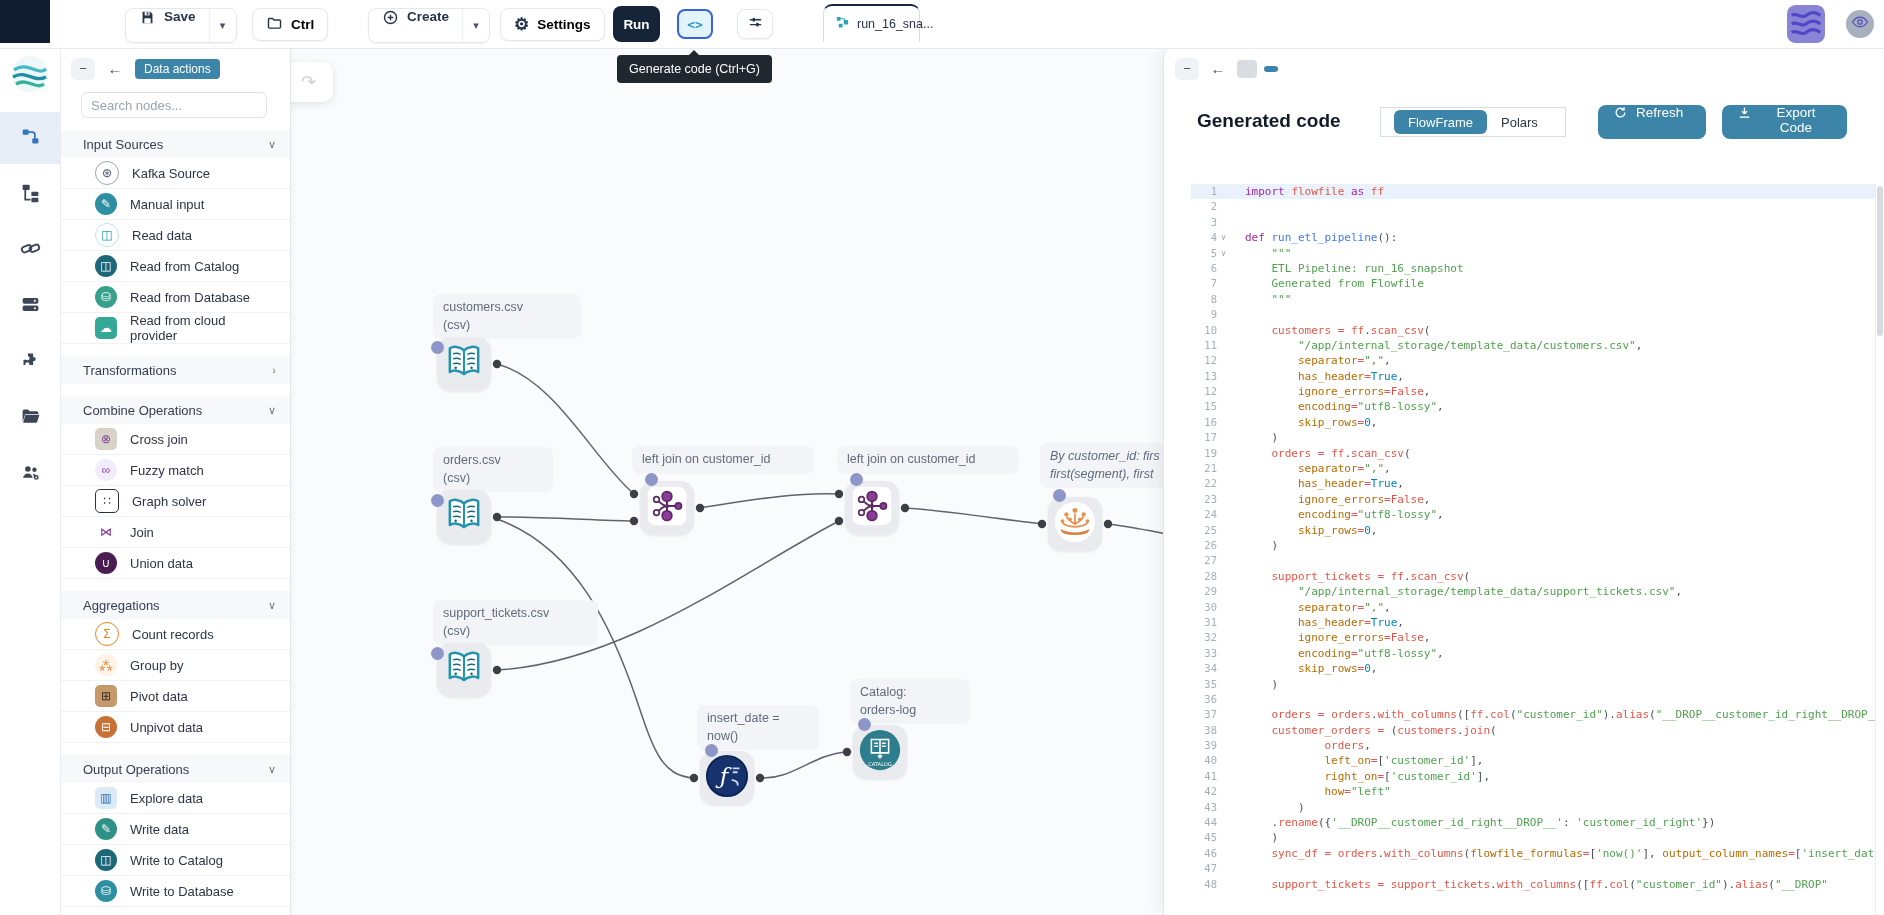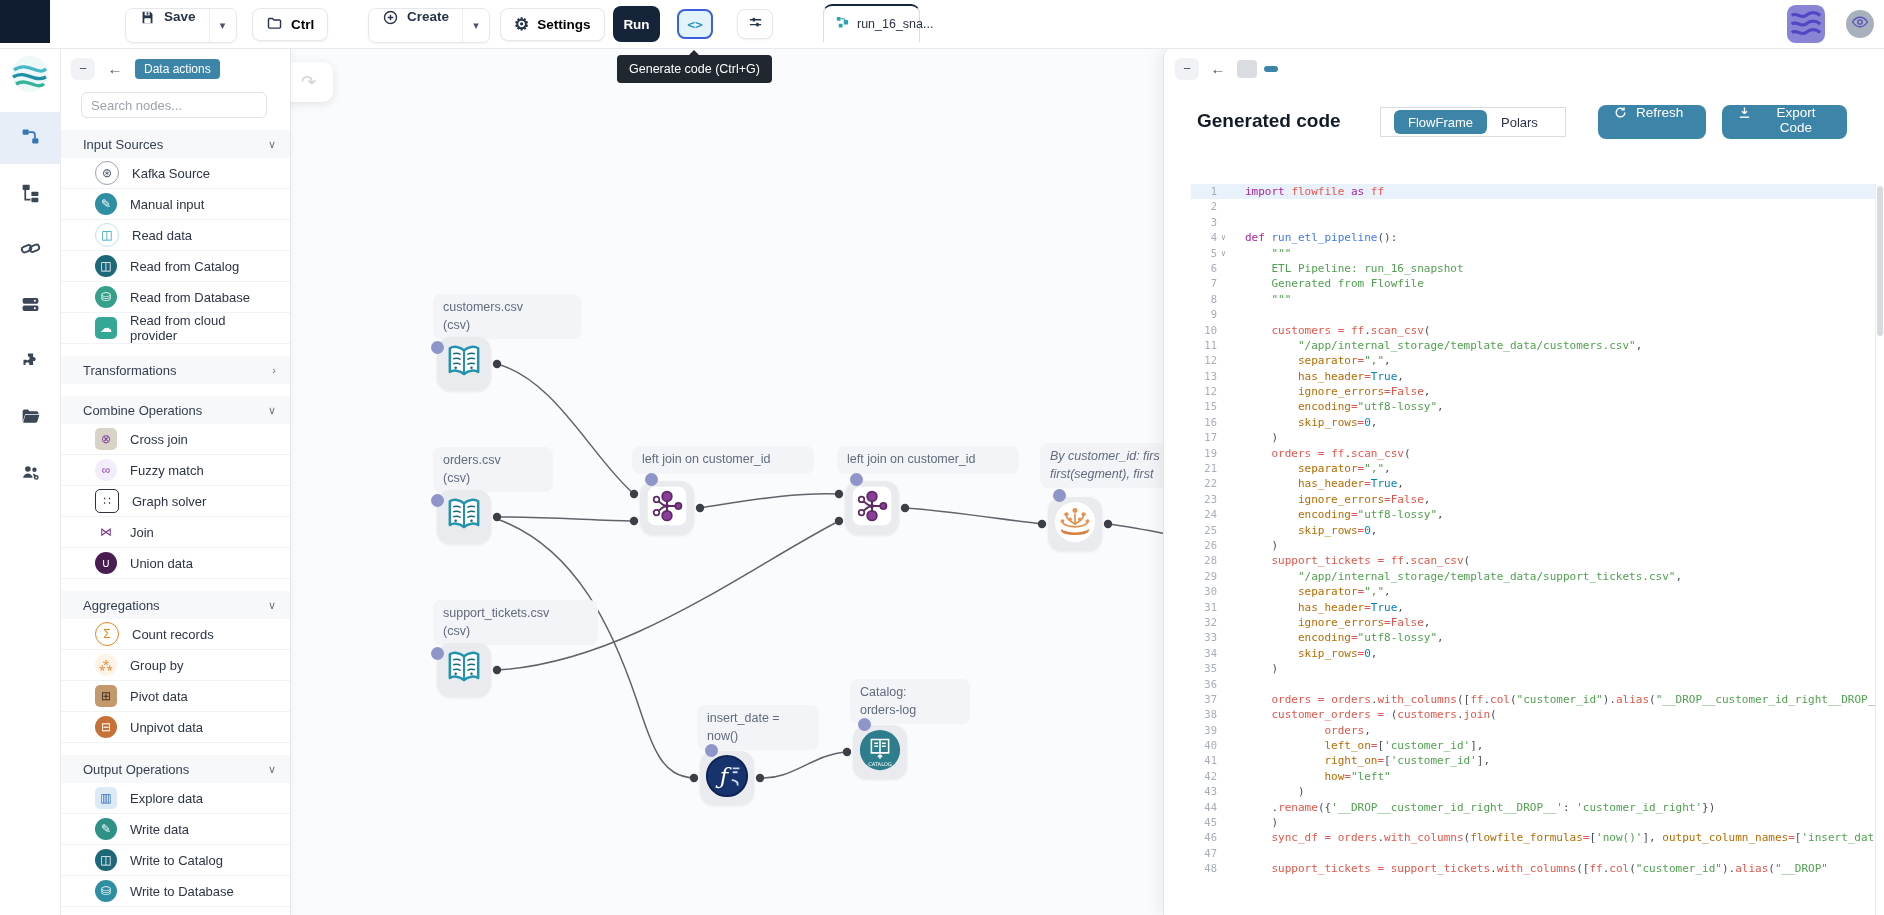--- a/index.html
+++ b/index.html
@@ -580,20 +580,21 @@
       <div class="crow"><span class="ln">15</span><span class="fold"></span><span class="ct"><span class="tk-w">        </span><span class="tk-p">encoding</span><span class="tk-o">=</span><span class="tk-s">"utf8-lossy"</span><span class="tk-w">,</span></span></div>
       <div class="crow"><span class="ln">16</span><span class="fold"></span><span class="ct"><span class="tk-w">        </span><span class="tk-p">skip_rows</span><span class="tk-o">=</span><span class="tk-n">0</span><span class="tk-w">,</span></span></div>
       <div class="crow"><span class="ln">17</span><span class="fold"></span><span class="ct"><span class="tk-w">    </span><span class="tk-w">)</span></span></div>
       <div class="crow"><span class="ln">19</span><span class="fold"></span><span class="ct"><span class="tk-w">    </span><span class="tk-v">orders</span><span class="tk-o"> = </span><span class="tk-v">ff</span><span class="tk-w">.</span><span class="tk-v">scan_csv</span><span class="tk-w">(</span></span></div>
       <div class="crow"><span class="ln">21</span><span class="fold"></span><span class="ct"><span class="tk-w">        </span><span class="tk-p">separator</span><span class="tk-o">=</span><span class="tk-s">","</span><span class="tk-w">,</span></span></div>
       <div class="crow"><span class="ln">22</span><span class="fold"></span><span class="ct"><span class="tk-w">        </span><span class="tk-p">has_header</span><span class="tk-o">=</span><span class="tk-t">True</span><span class="tk-w">,</span></span></div>
       <div class="crow"><span class="ln">23</span><span class="fold"></span><span class="ct"><span class="tk-w">        </span><span class="tk-p">ignore_errors</span><span class="tk-o">=</span><span class="tk-x">False</span><span class="tk-w">,</span></span></div>
       <div class="crow"><span class="ln">24</span><span class="fold"></span><span class="ct"><span class="tk-w">        </span><span class="tk-p">encoding</span><span class="tk-o">=</span><span class="tk-s">"utf8-lossy"</span><span class="tk-w">,</span></span></div>
       <div class="crow"><span class="ln">25</span><span class="fold"></span><span class="ct"><span class="tk-w">        </span><span class="tk-p">skip_rows</span><span class="tk-o">=</span><span class="tk-n">0</span><span class="tk-w">,</span></span></div>
       <div class="crow"><span class="ln">26</span><span class="fold"></span><span class="ct"><span class="tk-w">    </span><span class="tk-w">)</span></span></div>
+      <div class="crow"><span class="ln">27</span><span class="fold"></span><span class="ct"></span></div>
       <div class="crow"><span class="ln">28</span><span class="fold"></span><span class="ct"><span class="tk-w">    </span><span class="tk-v">support_tickets</span><span class="tk-o"> = </span><span class="tk-v">ff</span><span class="tk-w">.</span><span class="tk-v">scan_csv</span><span class="tk-w">(</span></span></div>
       <div class="crow"><span class="ln">29</span><span class="fold"></span><span class="ct"><span class="tk-w">        </span><span class="tk-s">"/app/internal_storage/template_data/support_tickets.csv"</span><span class="tk-w">,</span></span></div>
       <div class="crow"><span class="ln">30</span><span class="fold"></span><span class="ct"><span class="tk-w">        </span><span class="tk-p">separator</span><span class="tk-o">=</span><span class="tk-s">","</span><span class="tk-w">,</span></span></div>
       <div class="crow"><span class="ln">31</span><span class="fold"></span><span class="ct"><span class="tk-w">        </span><span class="tk-p">has_header</span><span class="tk-o">=</span><span class="tk-t">True</span><span class="tk-w">,</span></span></div>
       <div class="crow"><span class="ln">32</span><span class="fold"></span><span class="ct"><span class="tk-w">        </span><span class="tk-p">ignore_errors</span><span class="tk-o">=</span><span class="tk-x">False</span><span class="tk-w">,</span></span></div>
       <div class="crow"><span class="ln">33</span><span class="fold"></span><span class="ct"><span class="tk-w">        </span><span class="tk-p">encoding</span><span class="tk-o">=</span><span class="tk-s">"utf8-lossy"</span><span class="tk-w">,</span></span></div>
       <div class="crow"><span class="ln">34</span><span class="fold"></span><span class="ct"><span class="tk-w">        </span><span class="tk-p">skip_rows</span><span class="tk-o">=</span><span class="tk-n">0</span><span class="tk-w">,</span></span></div>
       <div class="crow"><span class="ln">35</span><span class="fold"></span><span class="ct"><span class="tk-w">    </span><span class="tk-w">)</span></span></div>
       <div class="crow"><span class="ln">36</span><span class="fold"></span><span class="ct"></span></div>
       <div class="crow"><span class="ln">37</span><span class="fold"></span><span class="ct"><span class="tk-w">    </span><span class="tk-v">orders</span><span class="tk-o"> = </span><span class="tk-v">orders</span><span class="tk-w">.</span><span class="tk-v">with_columns</span><span class="tk-w">([</span><span class="tk-v">ff</span><span class="tk-w">.</span><span class="tk-v">col</span><span class="tk-w">(</span><span class="tk-s">"customer_id"</span><span class="tk-w">).</span><span class="tk-v">alias</span><span class="tk-w">(</span><span class="tk-s">"__DROP__customer_id_right__DROP__"</span></span></div>

